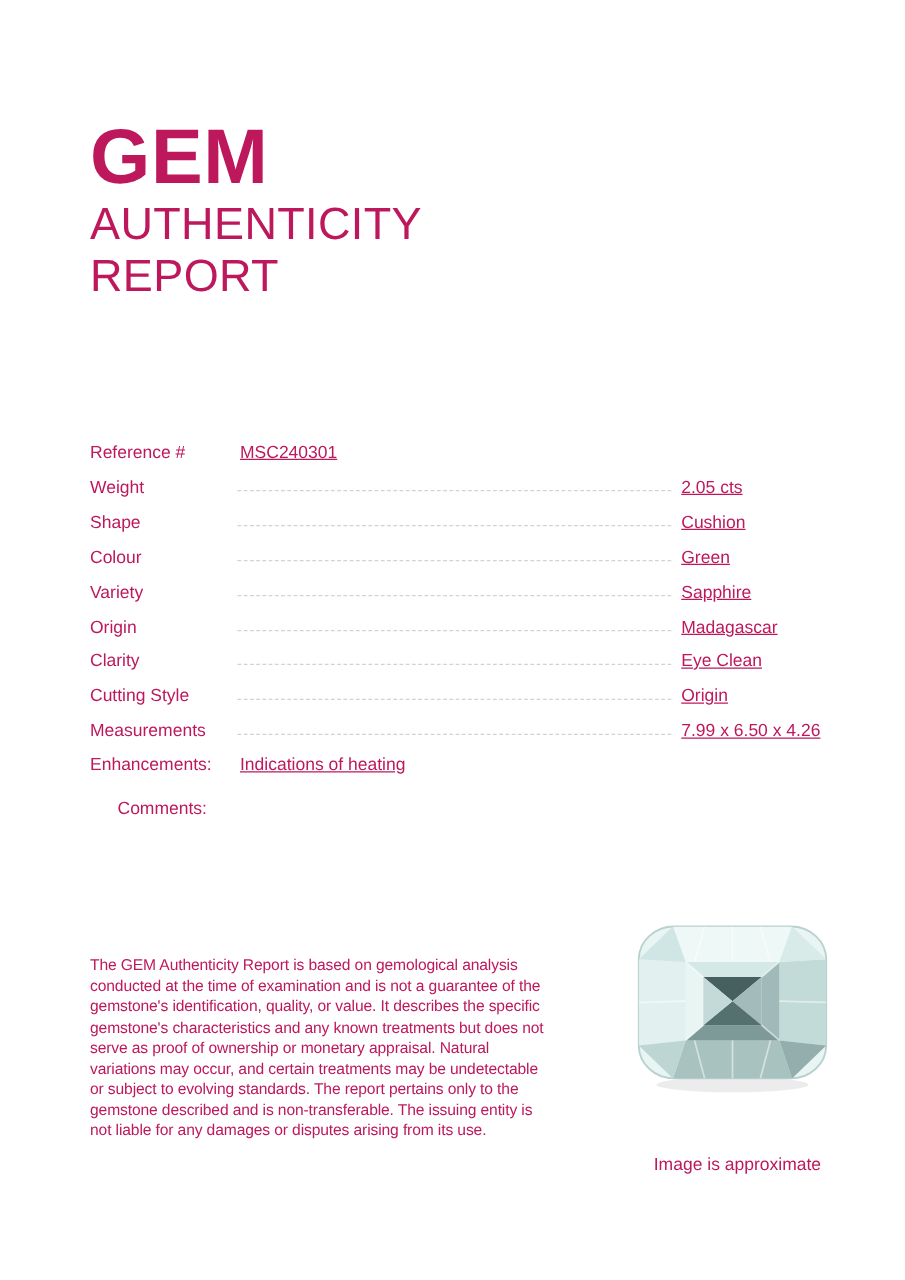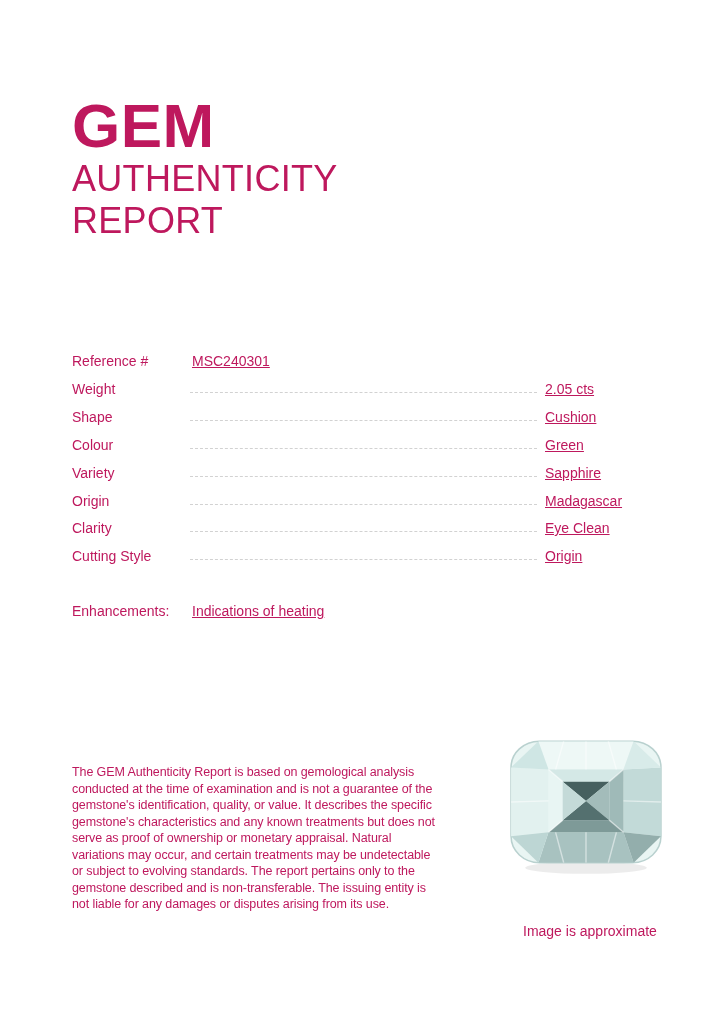--- a/index.html
+++ b/index.html
@@ -128,26 +128,35 @@
       <span class="leader"></span>
       <span class="fvalue">Madagascar</span>
     </div>
 
     <div class="row" style="top:547px">
       <span class="flabel">Cutting Style</span>
       <span class="leader"></span>
       <span class="fvalue">Origin</span>
     </div>
 
+    <div class="row" style="top:575px">
+      <span class="flabel">Measurements</span>
+      <span class="leader"></span>
+      <span class="fvalue">7.99 x 6.50 x 4.26</span>
+    </div>
 
     <div class="row value-left" style="top:602px">
       <span class="flabel">Enhancements:</span>
       <span class="fvalue">Indications of heating</span>
     </div>
 
+    <div class="row value-left indent" style="top:637px">
+      <span class="flabel">Comments:</span>
+      <span class="fvalue"></span>
+    </div>
 
   </div>
 
   <div class="disclaimer">The GEM Authenticity Report is based on gemological analysis
 conducted at the time of examination and is not a guarantee of the
 gemstone's identification, quality, or value. It describes the specific
 gemstone's characteristics and any known treatments but does not
 serve as proof of ownership or monetary appraisal. Natural
 variations may occur, and certain treatments may be undetectable
 or subject to evolving standards. The report pertains only to the

